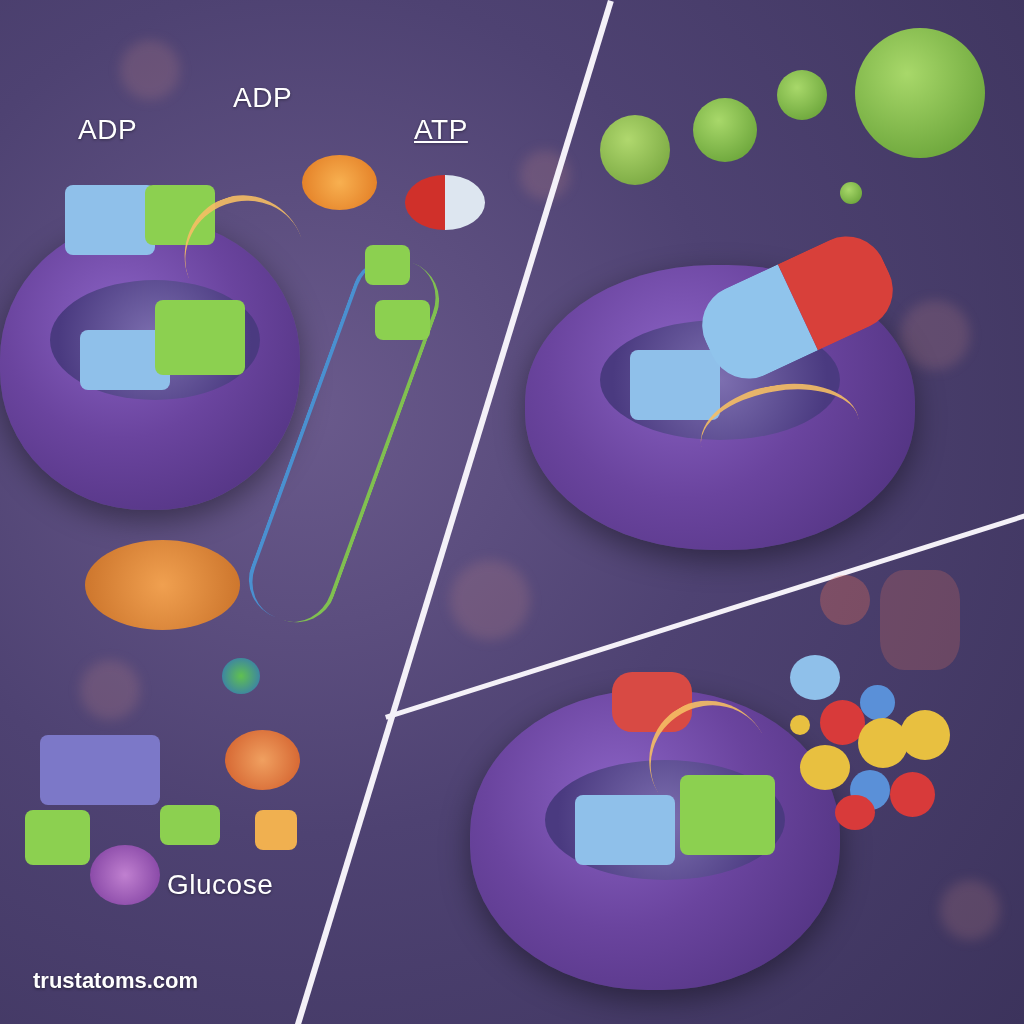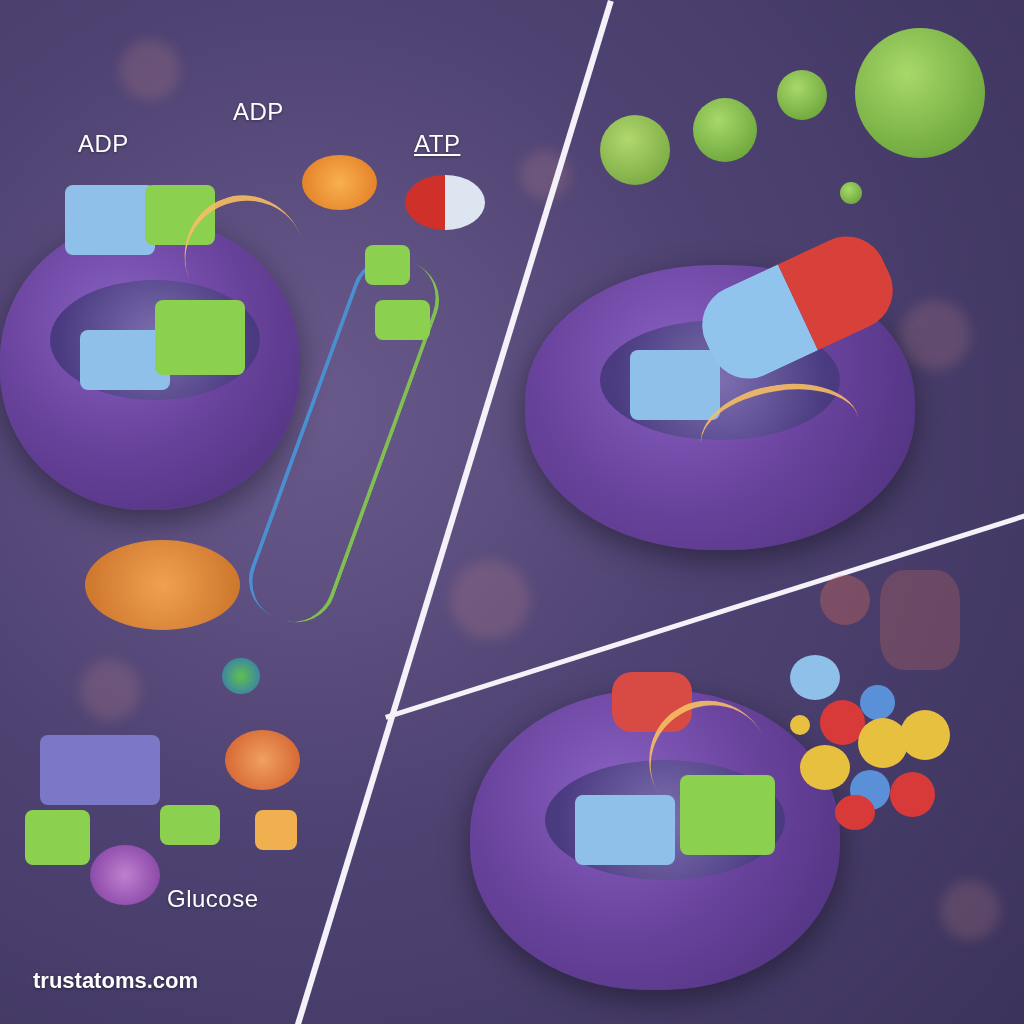--- a/index.html
+++ b/index.html
@@ -1,21 +1,21 @@
 <!DOCTYPE html>
 <html><head>
 <meta charset="utf-8">
 <style>
   html,body{margin:0;padding:0;}
   body{width:1024px;height:1024px;overflow:hidden;background:#4a3d6e;font-family:"Liberation Sans",sans-serif;}
   .canvas{position:relative;width:1024px;height:1024px;overflow:hidden;
     background:radial-gradient(circle at 30% 40%,#6a5a8c 0%,#4e4272 45%,#3c335c 100%);}
   .bokeh{position:absolute;border-radius:50%;background:rgba(220,150,140,0.18);filter:blur(6px);}
   .divider{position:absolute;background:#f4f1f8;transform-origin:0 0;}
-  .label{position:absolute;color:#ffffff;font-size:24px;letter-spacing:0.5px;text-shadow:0 1px 3px rgba(0,0,0,0.4);margin-top:16px;}
+  .label{position:absolute;color:#ffffff;font-size:28px;letter-spacing:0.5px;text-shadow:0 1px 3px rgba(0,0,0,0.4);}
   .wm{position:absolute;color:#ffffff;font-size:22px;font-weight:bold;text-shadow:0 1px 3px rgba(0,0,0,0.5);}
   .cell{position:absolute;border-radius:48%;
     background:radial-gradient(circle at 40% 35%,#8a62c4 0%,#6a449e 45%,#4a2e78 100%);
     box-shadow:0 10px 30px rgba(0,0,0,0.4);}
   .pocket{position:absolute;border-radius:50%;background:radial-gradient(circle,#7d6fb0 0%,#4a3a80 80%);}
   .piece{position:absolute;border-radius:8px;}
   .pill{position:absolute;border-radius:40px;overflow:hidden;display:flex;}
   .virus{position:absolute;border-radius:50%;background:radial-gradient(circle at 40% 35%,#a8d86a,#5e9a30);}
   .mito{position:absolute;border-radius:50%;background:radial-gradient(circle,#f0a050,#c87028);}
   .dna{position:absolute;border-left:4px solid #4a90d0;border-right:4px solid #80c050;border-radius:40px;}

